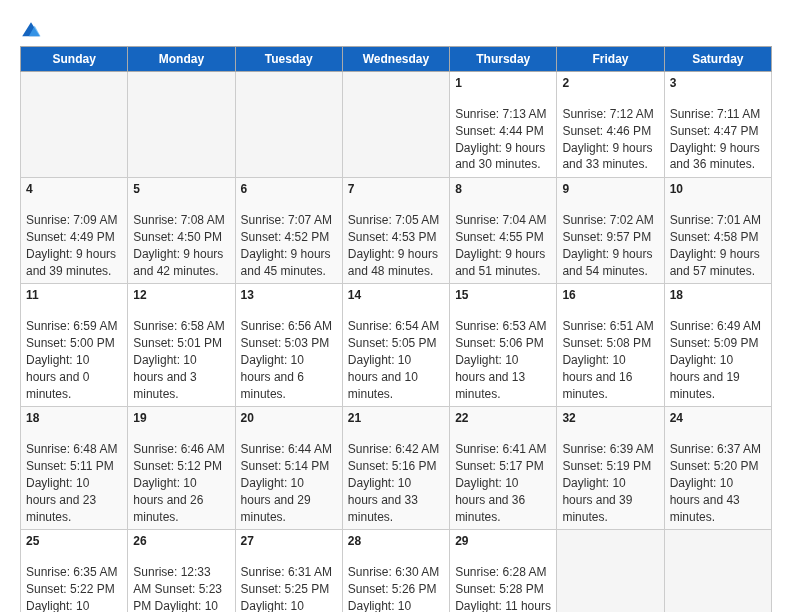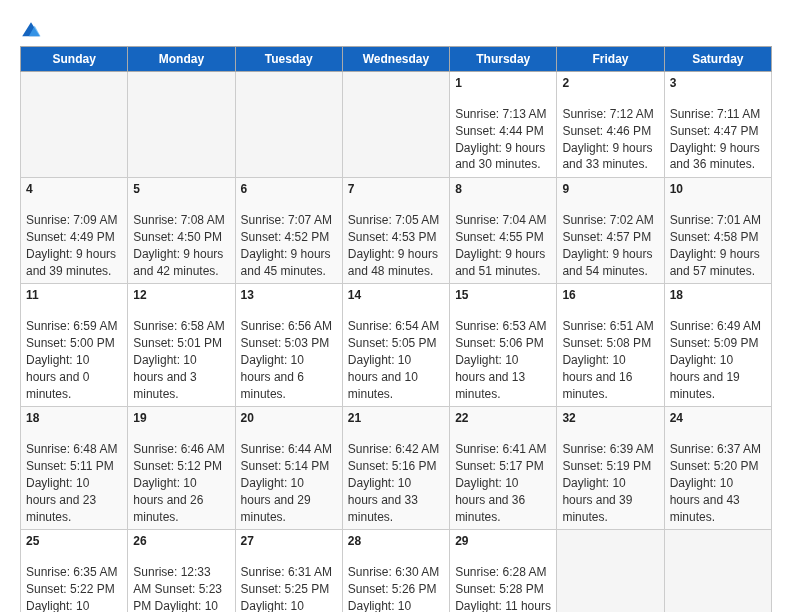--- a/index.html
+++ b/index.html
@@ -190,21 +190,21 @@
         <td>
           <span class="day-number">8</span>
           <div class="day-info">Sunrise: 7:04 AM
 Sunset: 4:55 PM
 Daylight: 9 hours
 and 51 minutes.</div>
         </td>
         <td>
           <span class="day-number">9</span>
           <div class="day-info">Sunrise: 7:02 AM
-Sunset: 4:57 PM
+Sunset: 9:57 PM
 Daylight: 9 hours
 and 54 minutes.</div>
         </td>
         <td>
           <span class="day-number">10</span>
           <div class="day-info">Sunrise: 7:01 AM
 Sunset: 4:58 PM
 Daylight: 9 hours
 and 57 minutes.</div>
         </td>

